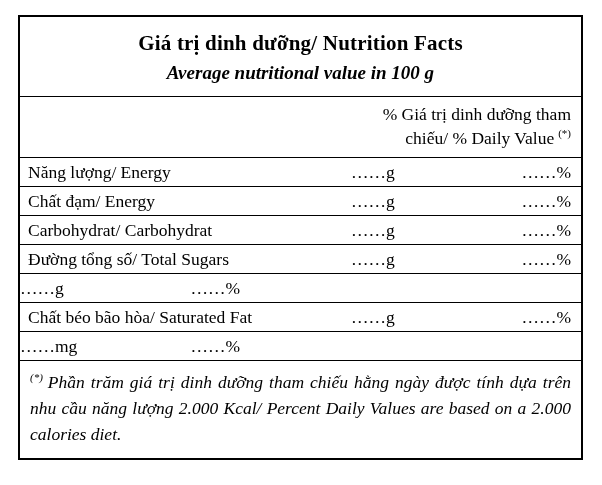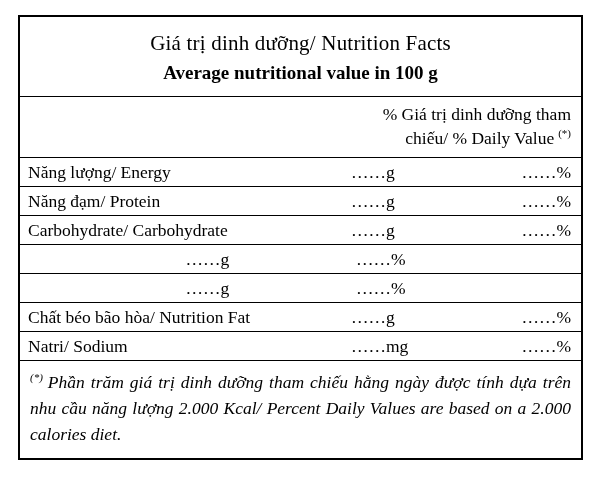--- a/index.html
+++ b/index.html
@@ -10,23 +10,23 @@
     font-family: "Liberation Serif", "DejaVu Serif", serif;
   }
   .sheet {
     position: absolute;
     left: 18px; top: 15px;
     width: 565px;
     border: 2px solid #000;
     background: #fff;
   }
   .head { text-align: center; padding: 11px 6px 9px; }
-  .title { font-size: 21px; font-weight: normal; line-height: 31px; letter-spacing: 0.2px; }
+  .title { font-size: 21px; font-weight: bold; line-height: 31px; letter-spacing: 0.2px; }
   .subtitle { font-size: 19px; font-weight: bold; line-height: 28px; }
-  .italic { }
+  .italic { font-style: italic; }
 
   .colhead {
     border-top: 1.5px solid #000;
     padding: 5px 10px 7px;
   }
   .colhead-text {
     margin-left: auto;
     width: 212px;
     text-align: right;
     font-size: 17.5px;
@@ -34,21 +34,20 @@
   }
   sup.mark { font-size: 11px; line-height: 0; }
   .colhead-text sup.mark { margin-left: 4px; }
 
   .row {
     display: flex;
     align-items: center;
     border-top: 1.5px solid #000;
     height: 29px;
     font-size: 17.5px;
-    justify-content: center;
   }
   .row .label  { flex: 1 1 auto; padding-left: 8px; white-space: nowrap; }
   .row .amount { flex: 0 0 110px; text-align: left; }
   .row .dv     { flex: 0 0 120px; text-align: right; padding-right: 10px; }
 
   .footnote {
     border-top: 1.5px solid #000;
     padding: 8px 10px 11px;
     font-style: italic;
     font-size: 17.5px;
@@ -74,49 +73,49 @@
     </div>
   </div>
 
   <div class="row">
     <div class="label">Năng lượng/ Energy</div>
     <div class="amount">……g</div>
     <div class="dv">……%</div>
   </div>
 
   <div class="row">
-    <div class="label">Năng đạm/ Protein</div>
+    <div class="label">Chất đạm/ Energy</div>
     <div class="amount">……g</div>
     <div class="dv">……%</div>
   </div>
 
   <div class="row">
-    <div class="label">Carbohydrate/ Carbohydrate</div>
+    <div class="label">Carbohydrat/ Carbohydrat</div>
+    <div class="amount">……g</div>
+    <div class="dv">……%</div>
+  </div>
+
+  <div class="row">
+    <div class="label">Đường tổng số/ Total Sugars</div>
     <div class="amount">……g</div>
     <div class="dv">……%</div>
   </div>
 
   <div class="row">
     <div class="amount">……g</div>
     <div class="dv">……%</div>
   </div>
 
   <div class="row">
+    <div class="label">Chất béo bão hòa/ Saturated Fat</div>
     <div class="amount">……g</div>
     <div class="dv">……%</div>
   </div>
 
   <div class="row">
-    <div class="label">Chất béo bão hòa/ Nutrition Fat</div>
-    <div class="amount">……g</div>
-    <div class="dv">……%</div>
-  </div>
-
-  <div class="row">
-    <div class="label">Natri/ Sodium</div>
     <div class="amount">……mg</div>
     <div class="dv">……%</div>
   </div>
 
   <div class="footnote">
     <sup class="mark">(*)</sup><span>Phần trăm giá trị dinh dưỡng tham chiếu hằng ngày được tính dựa trên nhu cầu năng lượng 2.000 Kcal/ Percent Daily Values are based on a 2.000 calories diet.</span>
   </div>
 
 </div>
 

